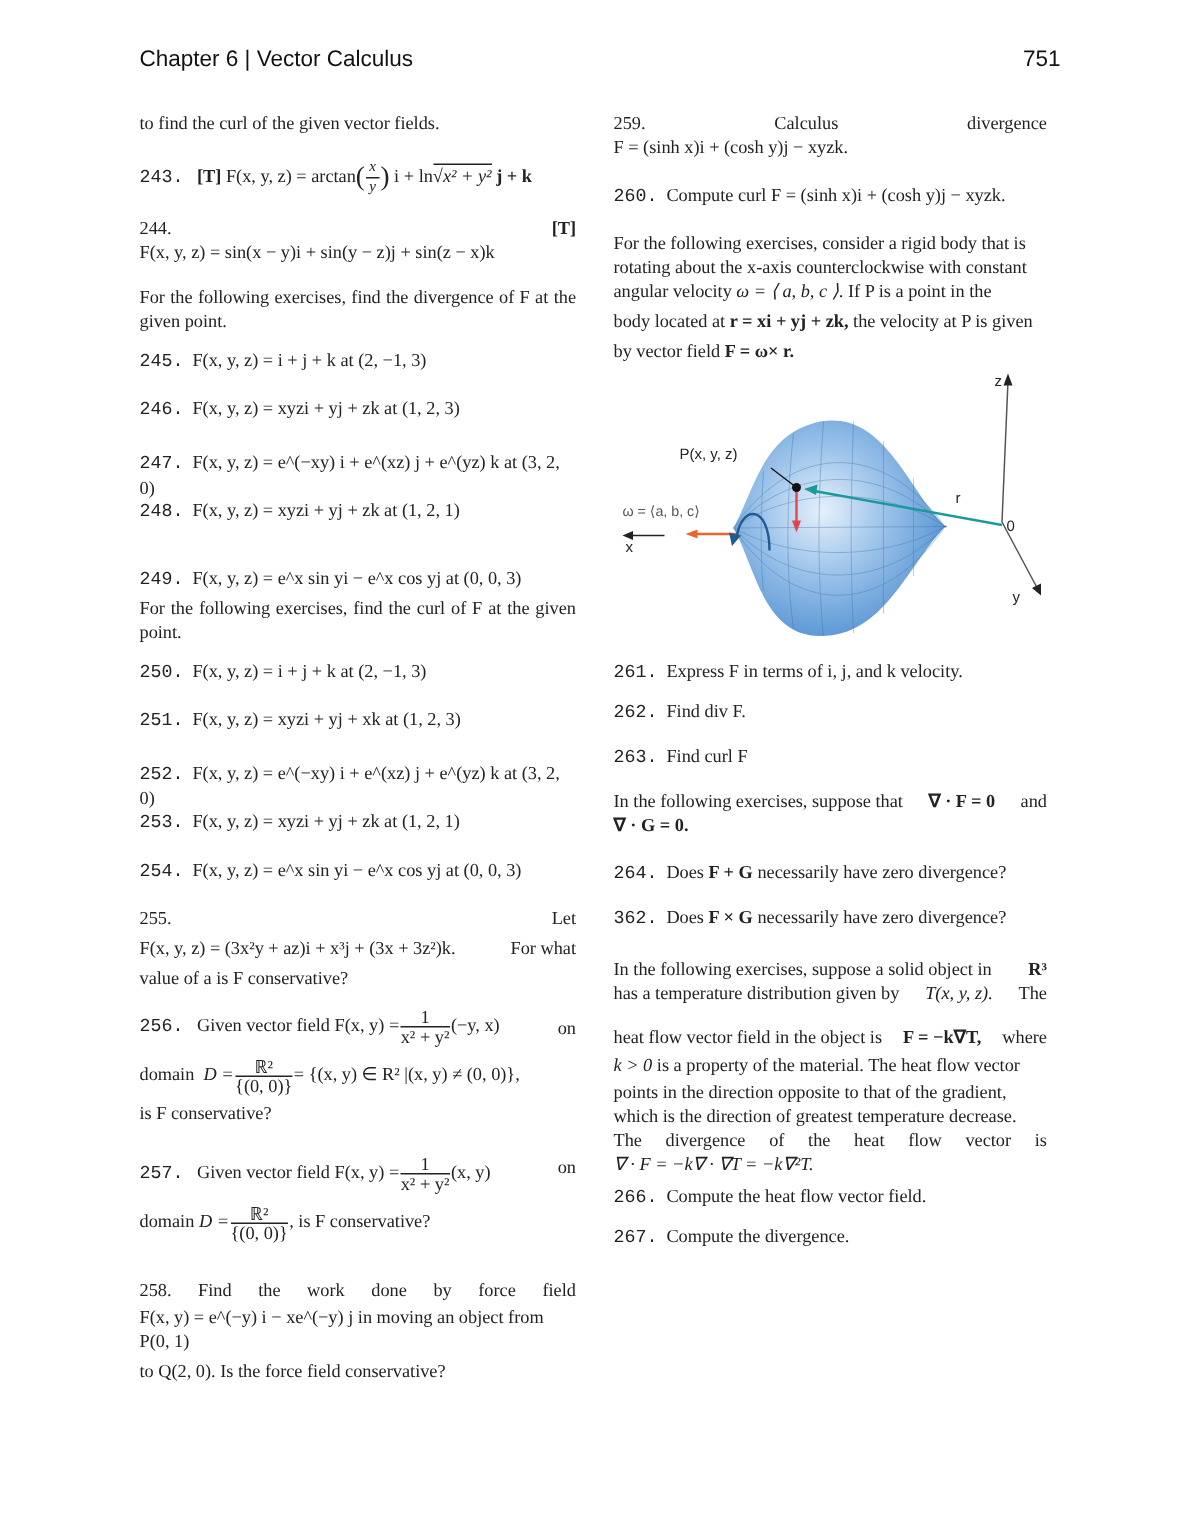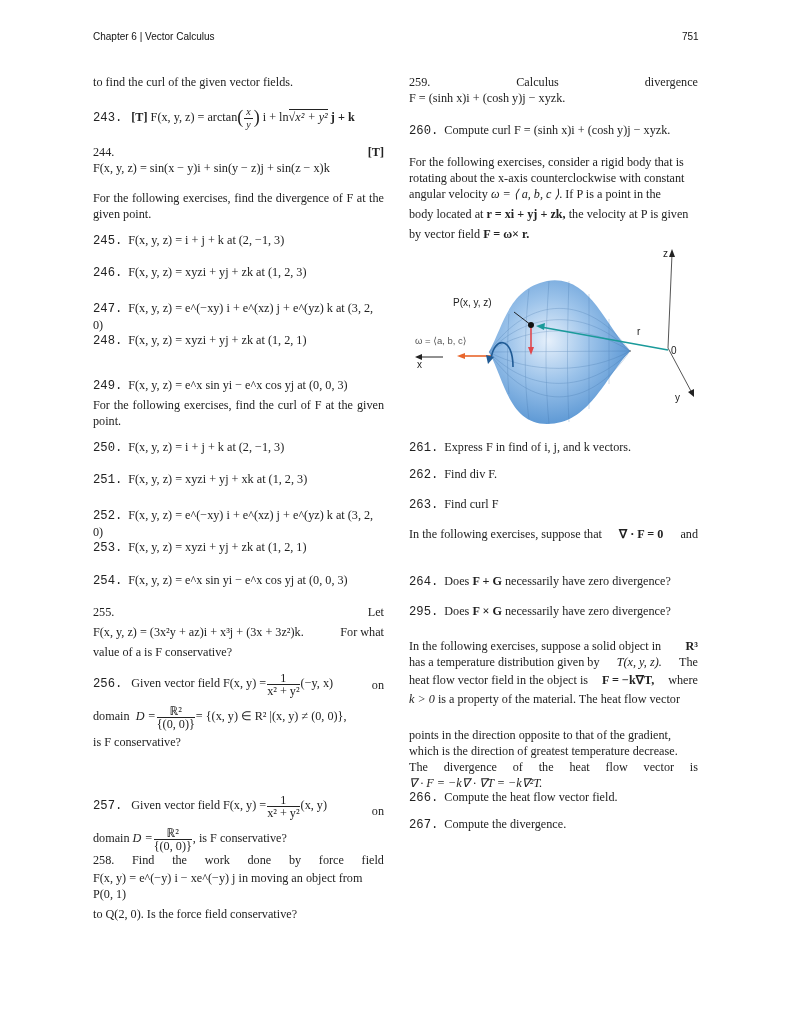--- a/index.html
+++ b/index.html
@@ -1,18 +1,18 @@
 <!DOCTYPE html>
 <html><head>
 <meta charset="utf-8">
 <style>
   html, body { margin:0; padding:0; background:#ffffff; }
   body { width:791px; height:1024px; position:relative; overflow:hidden;
          font-family:"Liberation Serif", serif; color:#222; font-size:12.2px; }
-  .hdr { position:absolute; top:31px; font-family:"Liberation Sans", sans-serif; font-size:10px; color:#111; }
+  .hdr { position:absolute; top:31px; font-family:"Liberation Sans", sans-serif; font-size:15px; color:#111; }
   .hdr-left { left:93px; }
   .hdr-right { left:682px; }
   .col { position:absolute; top:74px; }
   .col-left { left:93px; width:291px; }
   .col-right { left:409px; width:289px; }
   .blk { position:absolute; left:0; width:100%; line-height:16px; }
   .just { text-align:justify; }
   .num { margin-right:6px;font-family:Liberation Mono, monospace; }
   .b { font-weight:bold; }
   .i { font-style:italic; }
@@ -83,21 +83,21 @@
       <span><span class="num">256.</span>&nbsp;<span>Given vector field</span>&nbsp;<span>F(x, y) =</span><span class="frac"><span class="top">1</span><span>x² + y²</span></span><span>(−y, x)</span></span>
       <span>on</span>
     </div>
     <div style="margin-top:8px;">
       <span>domain</span>&nbsp;&nbsp;<span class="i">D =</span><span class="frac"><span class="top">ℝ²</span><span>{(0, 0)}</span></span><span>= {(x, y) ∈ R² |(x, y) ≠ (0, 0)},</span>
     </div>
     <div style="margin-top:4px;">is F conservative?</div>
   </div>
 
   <div class="blk" style="top:696px;">
-    <div class="spread" style="align-items:flex-end;margin-top:24px;">
+    <div class="spread" style="align-items:flex-start;">
       <span><span class="num">257.</span>&nbsp;<span>Given vector field</span>&nbsp;<span>F(x, y) =</span><span class="frac"><span class="top">1</span><span>x² + y²</span></span><span>(x, y)</span></span>
       <span>on</span>
     </div>
     <div style="margin-top:8px;">
       <span>domain</span>&nbsp;<span class="i">D =</span><span class="frac"><span class="top">ℝ²</span><span>{(0, 0)}</span></span><span>,  is F conservative?</span>
     </div>
   </div>
 
   <div class="blk" style="top:778px;">
     <div class="spread">
@@ -188,52 +188,53 @@
 
     <text class="fig-lbl" x="254" y="13">z</text>
     <text class="fig-lbl" x="266" y="157">y</text>
     <text class="fig-lbl" x="8" y="124">x</text>
     <text class="fig-lbl" x="262" y="110">0</text>
     <text class="fig-lbl" x="228" y="91">r</text>
     <text class="fig-lbl" x="44" y="62">P(x, y, z)</text>
     <text class="fig-lbl-gray" x="6" y="100">ω = ⟨a, b, c⟩</text>
   </svg>
 
-  <div class="blk" style="top:365px;"><span class="num">261.</span><span>Express F in find of i, j, and k vectors.</span></div>
+  <div class="blk" style="top:365px;"><span class="num">261.</span><span>Express F in terms of i, j, and k velocity.</span></div>
   <div class="blk" style="top:392px;"><span class="num">262.</span><span>Find div F.</span></div>
   <div class="blk" style="top:422px;"><span class="num">263.</span><span>Find curl F</span></div>
 
   <div class="blk" style="top:452px;">
     <div class="spread">
         <span>In the following exercises, suppose that</span>
         <span class="b">∇ · F = 0</span>
         <span>and</span>
       </div>
+    <div class="b">∇ · G = 0.</div>
   </div>
 
   <div class="blk" style="top:499px;"><span class="num">264.</span><span>Does</span> <span class="b">F + G</span> <span>necessarily have zero divergence?</span></div>
-  <div class="blk" style="top:529px;"><span class="num">295.</span><span>Does</span> <span class="b">F × G</span> <span>necessarily have zero divergence?</span></div>
+  <div class="blk" style="top:529px;"><span class="num">362.</span><span>Does</span> <span class="b">F × G</span> <span>necessarily have zero divergence?</span></div>
 
   <div class="blk" style="top:564px;">
     <div class="spread">
         <span>In the following exercises, suppose a solid object in</span>
         <span class="b">R³</span>
       </div>
     <div class="spread">
         <span>has a temperature distribution given by</span>
         <span class="i">T(x, y, z).</span>
         <span>The</span>
       </div>
-    <div class="spread" style="margin-top:2px;">
+    <div class="spread" style="margin-top:13px;">
         <span>heat flow vector field in the object is</span>
         <span class="b">F = −k∇T,</span>
         <span>where</span>
       </div>
     <div style="margin-top:3px;"><span class="i">k &gt; 0</span> <span>is a property of the material. The heat flow vector</span></div>
-    <div class="just" style="margin-top:20px;">points in the direction opposite to that of the gradient,</div>
+    <div class="just" style="margin-top:2px;">points in the direction opposite to that of the gradient,</div>
     <div class="just">which is the direction of greatest temperature decrease.</div>
     <div class="spread">
         <span>The</span>
         <span>divergence</span>
         <span>of</span>
         <span>the</span>
         <span>heat</span>
         <span>flow</span>
         <span>vector</span>
         <span>is</span>

